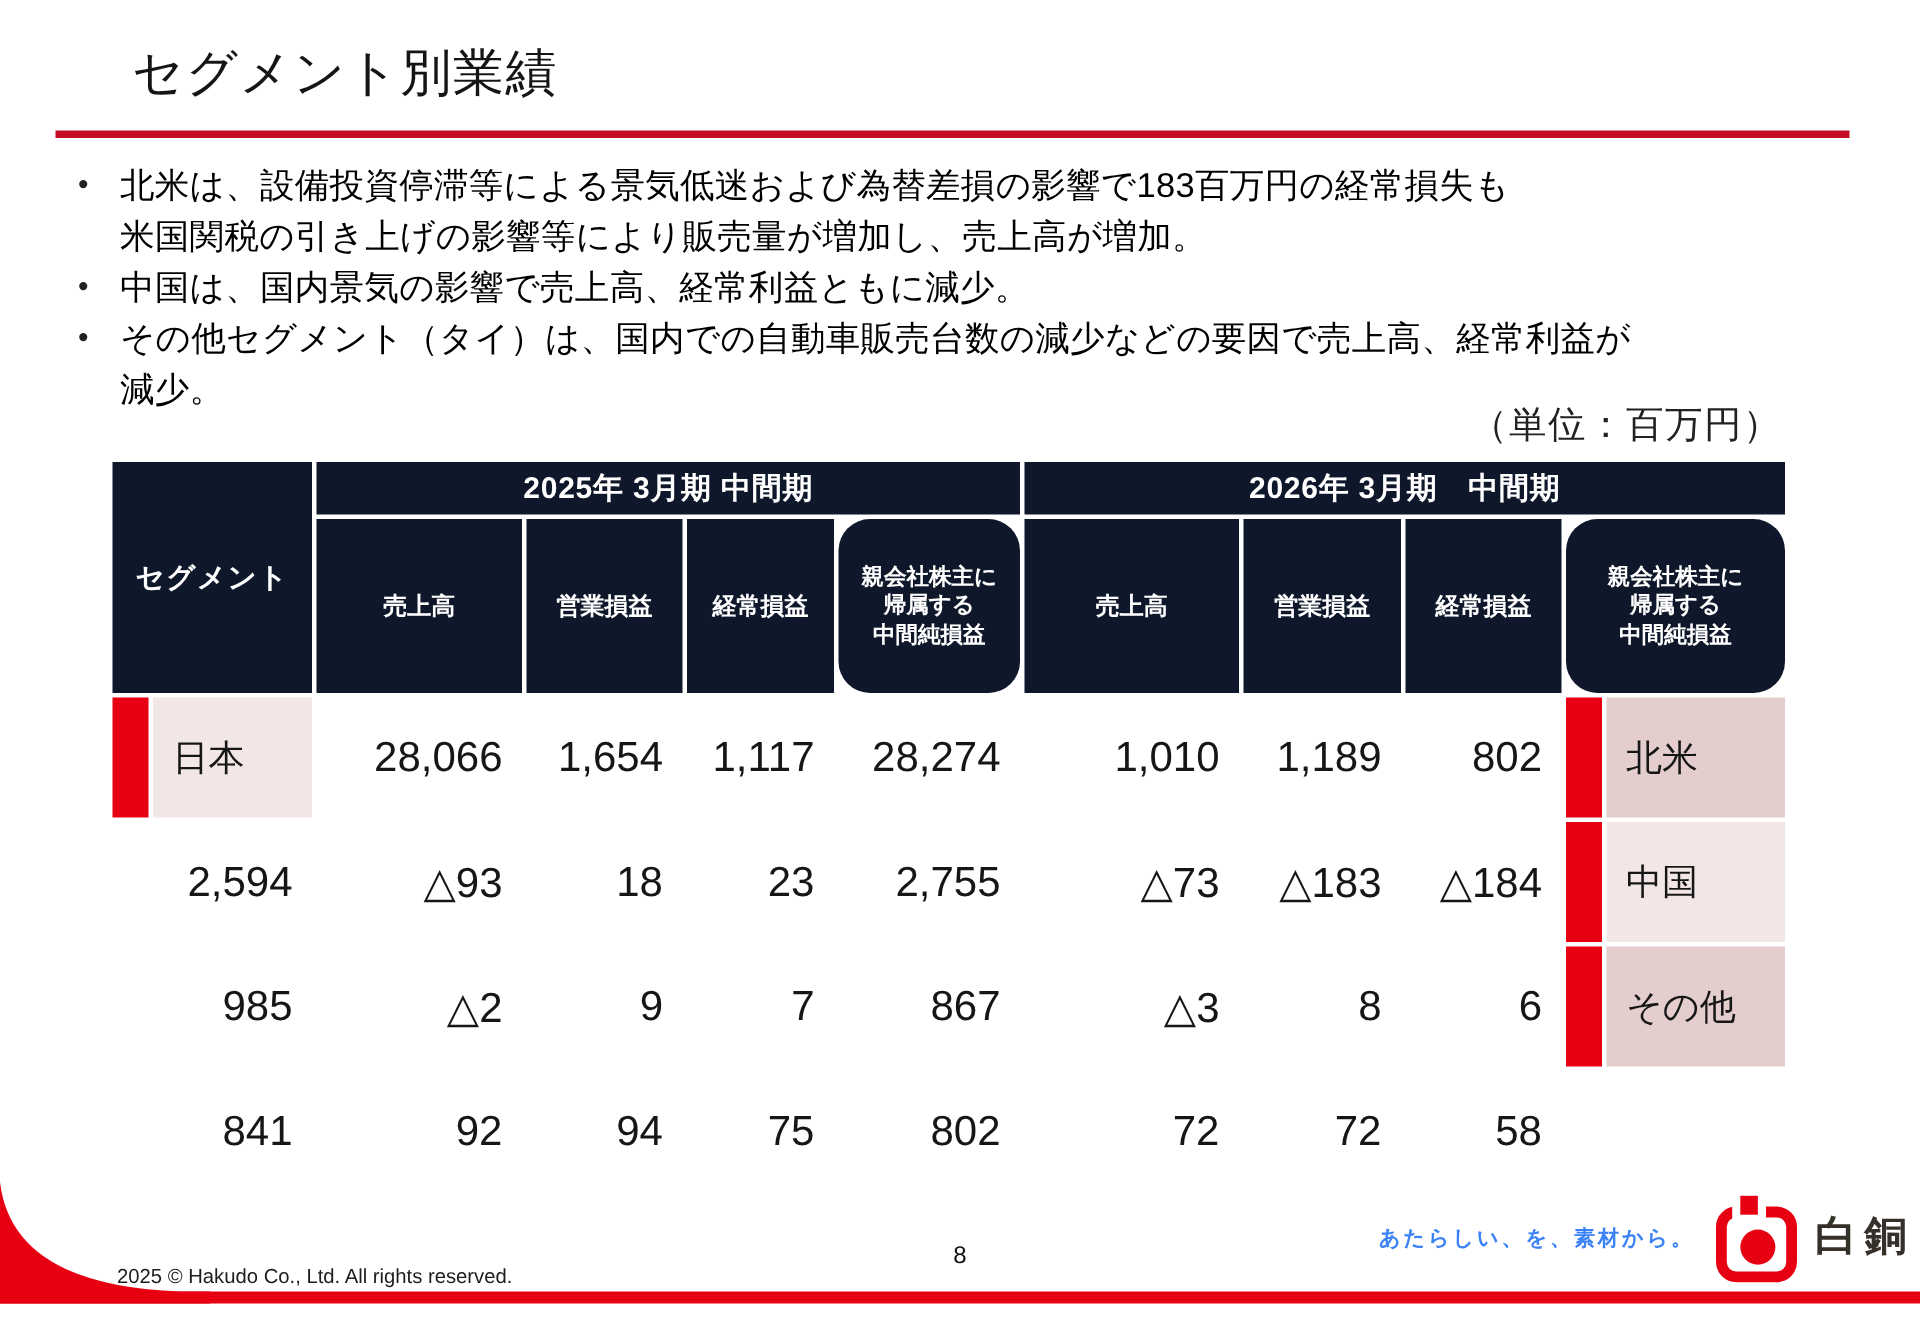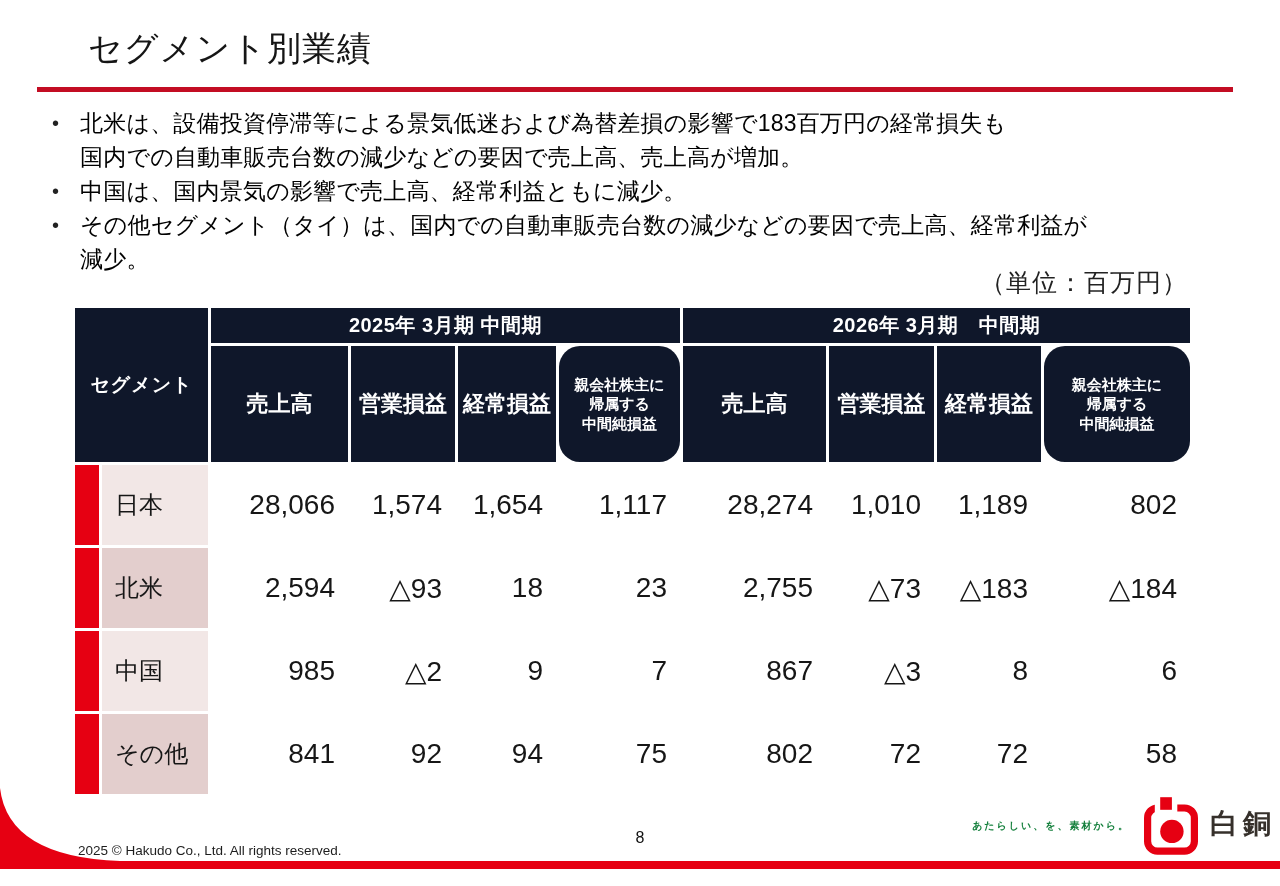--- a/index.html
+++ b/index.html
@@ -46,21 +46,21 @@
     grid-template-rows:35px 116px 80px 80px 80px 80px;
     gap:3px;
     width:1115px;
   }
   .hd { background:#0f172a; color:#fff; font-weight:bold;
         display:flex; align-items:center; justify-content:center; text-align:center; }
   .seg-head { grid-column:1; grid-row:1 / 3; font-size:19px; letter-spacing:1px;text-align:center; }
   .group-head { grid-row:1; font-size:20px; letter-spacing:0.5px; }
   .g2025 { grid-column:2 / 6; }
   .g2026 { grid-column:6 / 10; }
-  .colhead { grid-row:2; font-size:22px; }
+  .colhead { grid-row:2; font-size:16px; }
   .colhead.small { font-size:15px; line-height:1.3; white-space:pre-line; font-weight:bold;border-radius:21px; }
 
   .segcell { display:flex; align-items:stretch; gap:3px; }
   .segcell .accent { flex:0 0 24px; background:#e60012; }
   .segcell .segname {
     flex:1; display:flex; align-items:center; padding-left:13px;
     font-size:24px; color:#161616;
   }
   .val {
     display:flex; align-items:center; justify-content:flex-end;
@@ -73,37 +73,37 @@
   
   .footer-bar { position:absolute; left:0; top:861px; width:1280px; height:8px; background:#e60012; }
   .swoosh { position:absolute; left:0; top:782px; }
   .copyright { position:absolute; left:78px; top:843px; font-size:13.5px; color:#1d1d1d; }
   .page-num { position:absolute; left:0; top:829px; width:1280px; text-align:center; font-size:16px; color:#111; }
 
   .logo-group {
     position:absolute; right:4px; top:794px; height:64px;
     display:flex; align-items:center; gap:12px;
   }
-  .tagline { font-size:10px; font-weight:bold; color:#15803d; letter-spacing:2px; margin-right:2px; }
+  .tagline { font-size:14px; font-weight:bold; color:#3b82f6; letter-spacing:2px; margin-right:2px; }
   .logo-mark { width:54px; height:60px; display:block; }
   .logo-text { font-size:28px; font-weight:900; color:#36302b; letter-spacing:5px; line-height:1; padding-bottom:4px; }
 </style>
 </head>
 <body>
 
 <div class="slide">
 
   <h1 class="title">セグメント別業績</h1>
   <div class="title-rule"></div>
 
   <div class="bullets">
     <div class="bullet">
       <span class="dot">•</span>
       <div class="btext">北米は、設備投資停滞等による景気低迷および為替差損の影響で183百万円の経常損失も
-国内での自動車販売台数の減少などの要因で売上高、売上高が増加。</div>
+米国関税の引き上げの影響等により販売量が増加し、売上高が増加。</div>
     </div>
     <div class="bullet">
       <span class="dot">•</span>
       <div class="btext">中国は、国内景気の影響で売上高、経常利益ともに減少。</div>
     </div>
     <div class="bullet">
       <span class="dot">•</span>
       <div class="btext">その他セグメント（タイ）は、国内での自動車販売台数の減少などの要因で売上高、経常利益が
 減少。</div>
     </div>
@@ -127,21 +127,20 @@
     <div class="hd colhead">経常損益</div>
     <div class="hd colhead small">親会社株主に
 帰属する
 中間純損益</div>
 
     <div class="segcell row-light">
       <div class="accent"></div>
       <div class="segname rbg">日本</div>
     </div>
     <div class="val rbg row-light">28,066</div>
-    <div class="val rbg row-light">1,574</div>
     <div class="val rbg row-light">1,654</div>
     <div class="val rbg row-light">1,117</div>
     <div class="val rbg row-light">28,274</div>
     <div class="val rbg row-light">1,010</div>
     <div class="val rbg row-light">1,189</div>
     <div class="val rbg row-light">802</div>
 
     <div class="segcell row-dark">
       <div class="accent"></div>
       <div class="segname rbg">北米</div>

